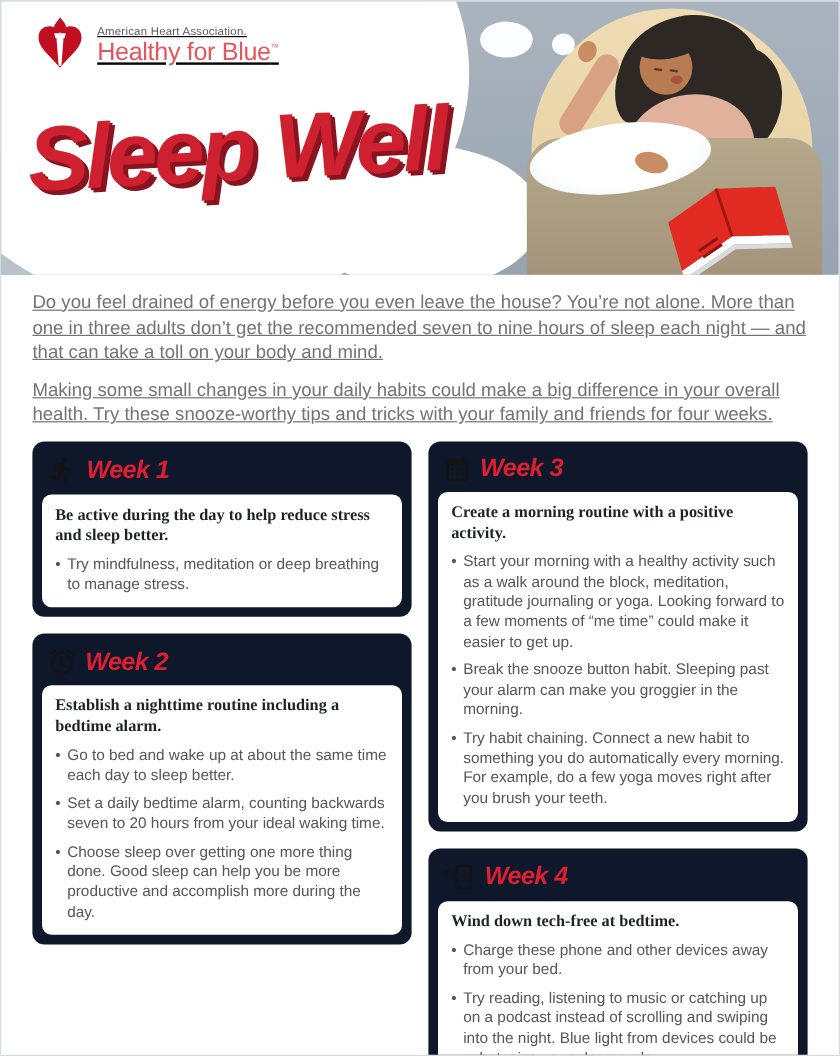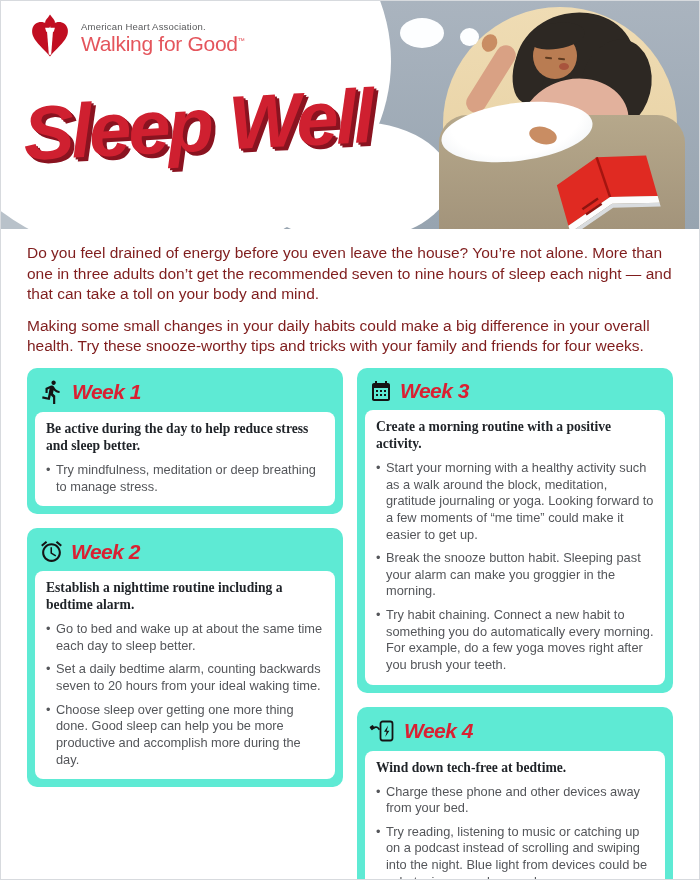--- a/index.html
+++ b/index.html
@@ -10,21 +10,21 @@
   
   .banner { position:relative; width:100%; height:228px;
             background:linear-gradient(180deg,#aab4bf,#97a4b0); overflow:hidden; }
   .cloud-shadow { position:absolute; left:-92px; top:-128px; width:460px; height:400px;
                   background:#b9c2ca; border-radius:50%; }
   .cloud { position:absolute; left:-80px; top:-140px; width:470px; height:400px;
            background:#fff; border-radius:50%; }
   .cloud-bump { position:absolute; left:250px; top:120px; width:200px; height:120px;
                 background:#fff; border-radius:50%; }
 
-  .logo { position:absolute; left:26px; top:12px; display:flex; align-items:flex-start; gap:8px; z-index:5; }
+  .logo { position:absolute; left:26px; top:12px; display:flex; align-items:flex-start; gap:8px; z-index:5;text-decoration:underline; }
   .logo-text { padding-top:8px; }
   .logo-org { font-size:9.5px; color:#58595b; letter-spacing:.2px; }
   .logo-program { font-size:21px; color:#e4555c; letter-spacing:-.3px; }
   .logo-tm { font-size:7px; color:#e4555c; vertical-align:super; }
 
   .sleep-title { position:absolute; left:22px; top:80px; z-index:5;
                  font-size:76px; font-weight:bold; font-style:italic;
                  color:#cf2030; letter-spacing:-3px; transform:rotate(-3deg);
                  text-shadow:2px 2px 0 #8a1320, 4px 4px 0 #8a1320; }
 
@@ -60,25 +60,25 @@
              background:linear-gradient(180deg,#b6a88b,#a3947b); border-radius:28px 28px 0 0; }
   .pillow { position:absolute; left:440px; top:102px; width:152px; height:58px;
             background:radial-gradient(ellipse at 50% 30%,#ffffff 60%,#e9edf0);
             border-radius:50%; transform:rotate(-7deg); }
   .hand-pillow { position:absolute; left:528px; top:126px; width:28px; height:17px;
                  background:#c98d63; border-radius:50%; transform:rotate(14deg); }
   .book { position:absolute; left:550px; top:150px; z-index:4; }
 
   
   .content { padding:14px 26px 0 26px; }
-  .intro p { font-size:15.5px; line-height:1.33; color:#7f1d1d; margin-bottom:11px; }
+  .intro p { font-size:15.5px; line-height:1.33; color:#737373; margin-bottom:11px;text-decoration:underline; }
 
   .cards { display:flex; gap:14px; margin-top:6px; }
   .col { flex:1; display:flex; flex-direction:column; gap:14px; }
-  .card { background:#5eead4; border-radius:10px; padding:8px; }
+  .card { background:#0f172a; border-radius:10px; padding:8px; }
   .card-head { display:flex; align-items:center; gap:7px; padding:3px 2px 7px 4px; }
   .week-label { font-size:21px; font-weight:bold; font-style:italic; color:#da2032; letter-spacing:-.5px; }
   .card-body { background:#fff; border-radius:8px; padding:9px 11px 11px 11px; }
   .card-heading { font-size:13.6px; font-weight:bold; color:#1f2328; line-height:1.25; margin-bottom:7px;font-family:Liberation Serif, serif; }
   .card ul { list-style:none; }
   .card li { position:relative; font-size:12.8px; line-height:1.3; color:#54565a;
              padding-left:10px; margin-bottom:7px; }
   .card li:last-child { margin-bottom:0; }
   .card li::before { content:"•"; position:absolute; left:0; top:0; color:#54565a; }
   .icon-wrap { display:flex; align-items:center; }
@@ -125,21 +125,21 @@
 
     <div class="logo">
       <svg width="46" height="48" viewBox="0 0 52 54">
         <path fill="#c10e21" d="M26 17 C22 7 8 8 6 18 c-2 11 9 18 20 31 c11-13 22-20 20-31 C44 8 30 7 26 17 Z"></path>
         <path fill="#fff" d="M22.5 19 h7 l-2.2 28 h-2.6 z"></path>
         <path fill="#fff" d="M20.5 16.5 h11 l-1.2 4.5 h-8.6 z"></path>
         <path fill="#c10e21" d="M26 1.5 c4 5.5 7.5 7.5 4.5 12 c-2.2 3.2-8.8 3-9.8-1.2 c-1-4.2 2.3-5.6 5.3-10.8 z"></path>
       </svg>
       <div class="logo-text">
         <div class="logo-org">American Heart Association.</div>
-        <div class="logo-program"><span>Walking for Good</span><span class="logo-tm">™</span></div>
+        <div class="logo-program"><span>Healthy for Blue</span><span class="logo-tm">™</span></div>
       </div>
     </div>
 
     <div class="sleep-title">Sleep Well</div>
   </div>
 
   <div class="content">
     <div class="intro">
       <p>Do you feel drained of energy before you even leave the house? You’re not alone. More than one in three adults don’t get the recommended seven to nine hours of sleep each night — and that can take a toll on your body and mind.</p>
       <p>Making some small changes in your daily habits could make a big difference in your overall health. Try these snooze-worthy tips and tricks with your family and friends for four weeks.</p>

